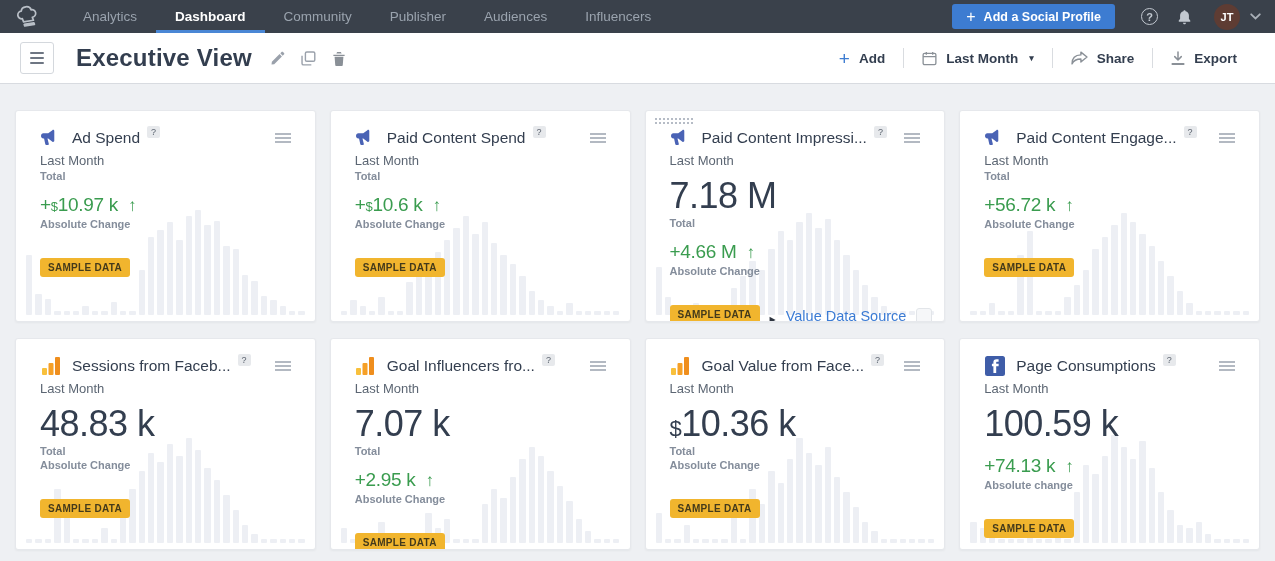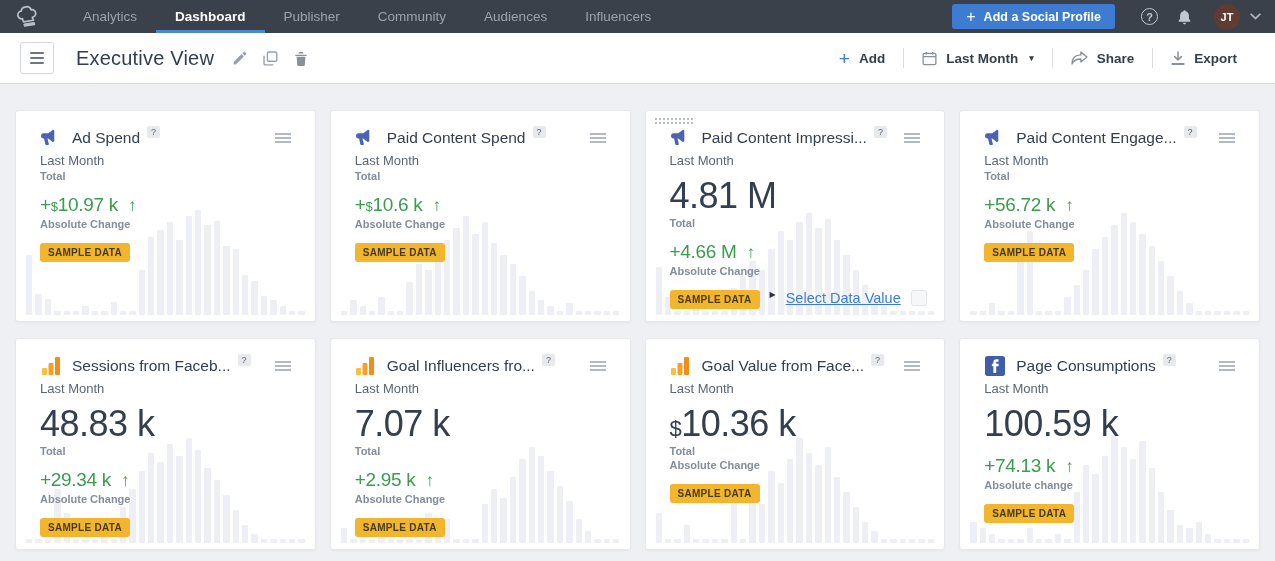--- a/index.html
+++ b/index.html
@@ -24,21 +24,21 @@
   .bell { margin-left:19px; cursor:pointer; display:flex; align-items:center; }
   .avatar { width:26px; height:26px; border-radius:50%; background:#5e3c33; color:#fff; font-size:11px;
             font-weight:bold; display:flex; align-items:center; justify-content:center; margin-left:22px; cursor:pointer; }
   .nav-chev { margin-left:10px; cursor:pointer; display:flex; align-items:center; }
 
   
   .toolbar { height:51px; background:#ffffff; border-bottom:1px solid #d8dbe0; display:flex; align-items:center; padding:0 20px; }
   .menu-btn { width:34px; height:32px; border:1px solid #d4d8dd; border-radius:3px; background:#fff; cursor:pointer;
               display:flex; flex-direction:column; align-items:center; justify-content:center; gap:3px; }
   .menu-btn i { width:14px; height:2px; background:#6e7683; border-radius:1px; }
-  .page-title { font-size:20px; font-weight:400; color:#333e4f; margin-left:22px; letter-spacing:.2px; }
+  .page-title { font-size:24px; font-weight:700; color:#333e4f; margin-left:22px; letter-spacing:.2px; }
   .title-icons { display:flex; align-items:center; gap:16px; margin-left:18px; }
   .tico { cursor:pointer; display:flex; align-items:center; }
   .toolbar-right { margin-left:auto; display:flex; align-items:center; gap:0; }
   .tb-action { display:flex; align-items:center; gap:9px; font-size:13.5px; font-weight:bold; color:#333e4f;
                padding:0 18px; cursor:pointer; white-space:nowrap; }
   .tb-action .plus-blue { color:#3d7cd1; font-size:19px; font-weight:normal; line-height:1; }
   .tb-div { width:1px; height:20px; background:#d9dce0; }
   .caret { font-size:9px; color:#333e4f; margin-left:2px; }
 
   
@@ -60,21 +60,21 @@
   .cmenu i { width:16px; height:2px; background:#b3b9c2; }
   .period { font-size:13px; color:#5c6673; margin-top:5px; }
   .value { margin-top:9px; color:#333e4f; line-height:1.05; letter-spacing:-.5px; }
   .value .cur { font-size:22px; }
   .value .num { font-size:36px; }
   .vlabel { font-size:11px; font-weight:bold; color:#848d9b; margin-top:2px; }
   .change { margin-top:12px; color:#3a9c4f; font-size:19px; letter-spacing:-.3px; }
   .change .ccur { font-size:13px; }
   .uparrow { font-size:17px; margin-left:10px; letter-spacing:0; }
   .clabel { font-size:11px; font-weight:bold; color:#848d9b; margin-top:2px; }
-  .badge-row { display:flex; align-items:flex-start; margin-top:13px; gap:10px; }
+  .badge-row { display:flex; align-items:flex-end; margin-top:28px; gap:10px; }
   .badge { background:#f1b52e; color:#443a1b; font-size:10px; font-weight:bold; letter-spacing:.3px;
            padding:4px 8px; border-radius:3px; white-space:nowrap; }
   .tri { font-size:8px; color:#2e3540; }
   .dslink { font-size:14.5px; color:#3b7bd4; text-decoration:underline; cursor:pointer; white-space:nowrap; }
   .checkbox { width:16px; height:16px; background:#f6f7f9; border:1px solid #e2e5e9; border-radius:3px;
               margin-left:auto; margin-right:4px; cursor:pointer; flex:0 0 auto; }
 </style>
 </head>
 <body>
 
@@ -88,25 +88,25 @@
   <nav class="nav-items" id="nav-items">
   <a class="nav-item">
         <span class="nav-label">Analytics</span>
       </a>
 
   <a class="nav-item active">
         <span class="nav-label">Dashboard</span>
       </a>
 
   <a class="nav-item">
+        <span class="nav-label">Community</span>
+      </a>
+
+  <a class="nav-item">
         <span class="nav-label">Publisher</span>
-      </a>
-
-  <a class="nav-item">
-        <span class="nav-label">Community</span>
       </a>
 
   <a class="nav-item">
         <span class="nav-label">Audiences</span>
       </a>
 
   <a class="nav-item">
         <span class="nav-label">Influencers</span>
       </a>
 </nav>
@@ -358,31 +358,31 @@
         <span class="ctitle">Paid Content Impressi...</span>
         <sup class="help-badge">?</sup>
         <span class="cmenu">
               <i></i>
               <i></i>
               <i></i>
             </span>
       </div>
       <div class="period">Last Month</div>
       <div class="value">
-        <span class="cur"></span><span class="num">4.81 M</span>
+        <span class="cur"></span><span class="num">7.18 M</span>
       </div>
       <div class="vlabel">Total</div>
       <div class="change">
         <span>+</span><span class="ccur"></span><span>4.66 M</span><span class="uparrow">↑</span>
       </div>
       <div class="clabel">Absolute Change</div>
       <div class="badge-row">
         <span class="badge">SAMPLE DATA</span>
         <span class="tri">▶</span>
-        <a class="dslink">Select Data Value</a>
+        <a class="dslink">Value Data Source</a>
         <span class="checkbox"></span>
       </div>
     </div>
   </section>
 
   <section class="card">
 
     <div class="spark">
           <i style="height: 3%;"></i>
           <i style="height: 3%;"></i>
@@ -492,23 +492,20 @@
               <i></i>
               <i></i>
               <i></i>
             </span>
       </div>
       <div class="period">Last Month</div>
       <div class="value">
         <span class="cur"></span><span class="num">48.83 k</span>
       </div>
       <div class="vlabel">Total</div>
-      <div class="change">
-        <span>+</span><span class="ccur"></span><span>29.34 k</span><span class="uparrow">↑</span>
-      </div>
       <div class="clabel">Absolute Change</div>
       <div class="badge-row">
         <span class="badge">SAMPLE DATA</span>
 
       </div>
     </div>
   </section>
 
   <section class="card">
 

